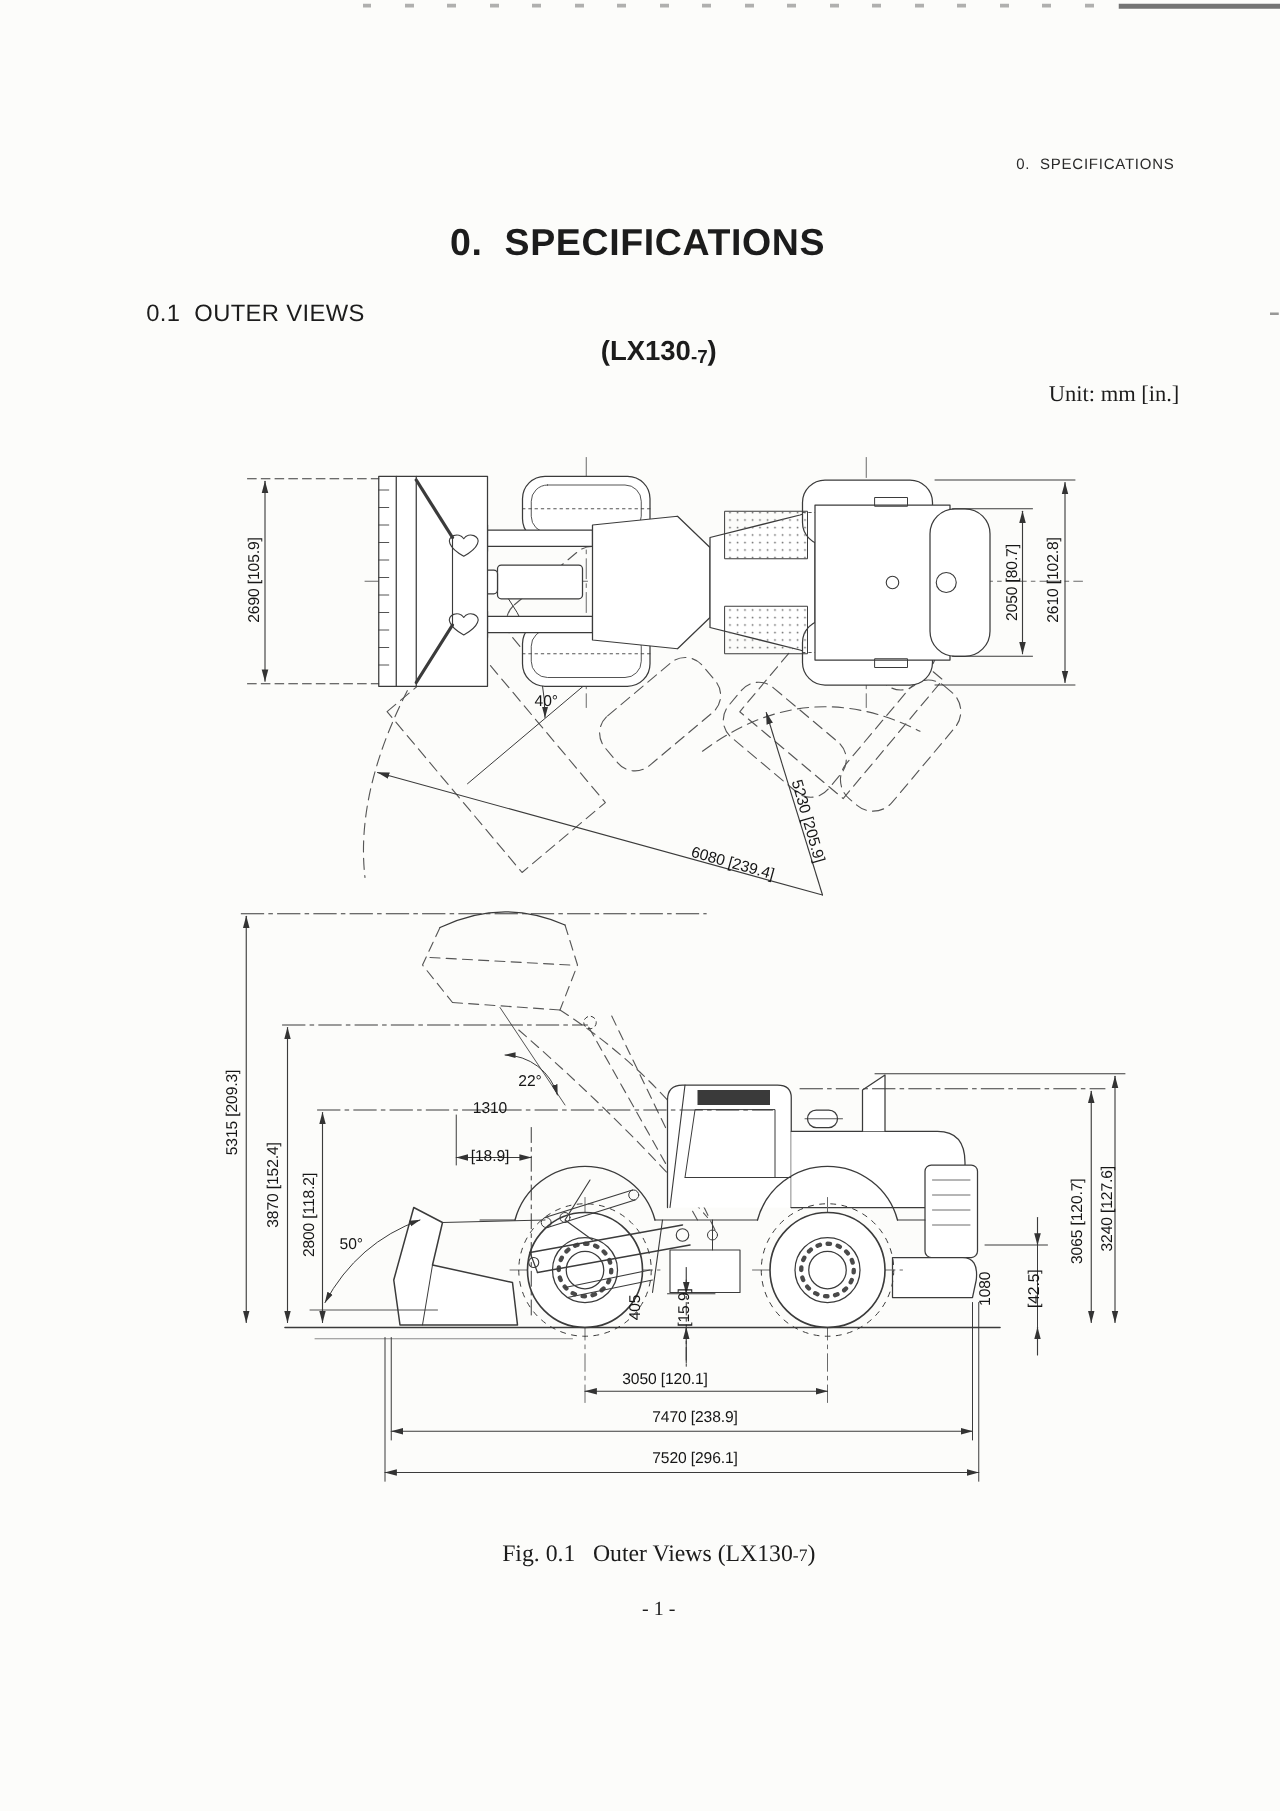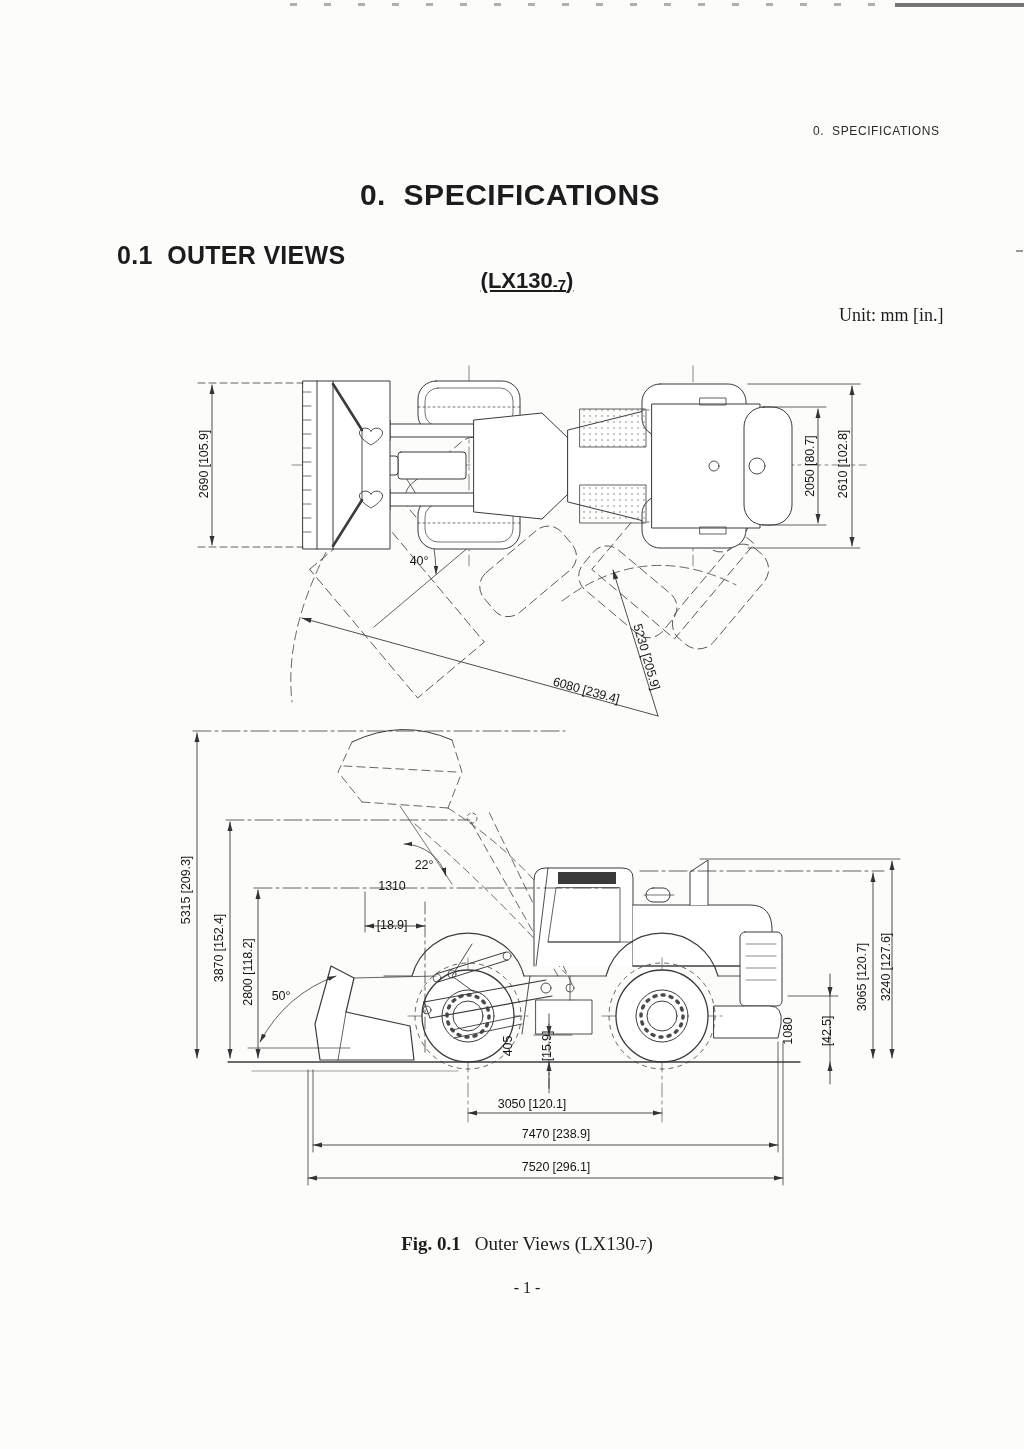--- a/index.html
+++ b/index.html
@@ -4,26 +4,26 @@
 <style>
   html,body{margin:0;padding:0;background:#e8e8e8;}
   .page{
     position:relative;width:1024px;height:1449px;margin:0 auto;
     background:#fcfcfa;overflow:hidden;
     font-family:"Liberation Sans",sans-serif;color:#1c1c1c;
   }
   .t{position:absolute;white-space:pre;}
   .running{font-size:12px;letter-spacing:.6px;color:#2a2a2a;}
   .title{font-size:30px;font-weight:bold;letter-spacing:.5px;transform:translate(-50%,0);}
-  .section{font-size:25px;font-weight:bold;letter-spacing:.3px;}
-  .model{font-size:22px;font-weight:bold;transform:translate(-50%,0);text-decoration:underline;}
+  .section{font-size:19px;font-weight:normal;letter-spacing:.3px;}
+  .model{font-size:22px;font-weight:bold;transform:translate(-50%,0);}
   .model .sub{font-size:15px;vertical-align:-2px;}
   .unit{font-family:"Liberation Serif",serif;font-size:18px;margin-left:10px;}
   .caption{font-family:"Liberation Serif",serif;font-size:19px;transform:translate(-50%,0);}
-  .caption .figbold{font-weight:bold;margin-right:14px;}
+  .caption .figbold{font-weight:normal;margin-right:14px;}
   .caption .sub{font-size:14px;}
   .pageno{font-family:"Liberation Serif",serif;font-size:16px;transform:translate(-50%,0);}
   .dim{
     position:absolute;font-size:12.5px;letter-spacing:-.1px;color:#161616;
     transform:translate(-50%,-50%);white-space:pre;line-height:13px;
   }
   .r90{transform:translate(-50%,-50%) rotate(-90deg);}
   .r74{transform:translate(-50%,-50%) rotate(74deg);}
   .r15{transform:translate(-50%,-50%) rotate(15.5deg);}
   .stack{text-align:center;}
@@ -243,21 +243,21 @@
       <line x1="313" y1="1145" x2="778" y2="1145" stroke-width=".9" marker-start="url(#arr)" marker-end="url(#arr)"></line>
       <line x1="308" y1="1178" x2="783" y2="1178" stroke-width=".9" marker-start="url(#arr)" marker-end="url(#arr)"></line>
       <path d="M313 1070V1152M308 1070V1185" stroke-width=".8"></path>
       <path d="M778 1042V1152M783 1042V1185" stroke-width=".8"></path>
     </g>
   </svg>
 
   <div class="dim r90" style="left:204px;top:464px">2690 [105.9]</div>
   <div class="dim r90" style="left:810px;top:466px">2050 [80.7]</div>
   <div class="dim r90" style="left:843px;top:464px">2610 [102.8]</div>
-  <div class="dim" style="left:419px;top:561px">40°</div>
+  <div class="dim" style="left:437px;top:561px">40°</div>
   <div class="dim r74" style="left:646px;top:657px">5230 [205.9]</div>
   <div class="dim r15" style="left:586px;top:691px">6080 [239.4]</div>
 
   <div class="dim r90" style="left:186px;top:890px">5315 [209.3]</div>
   <div class="dim r90" style="left:219px;top:948px">3870 [152.4]</div>
   <div class="dim r90" style="left:248px;top:972px">2800 [118.2]</div>
   <div class="dim stack" style="left:392px;top:906px">
     <div>1310</div>
     <div>[18.9]</div>
   </div>

